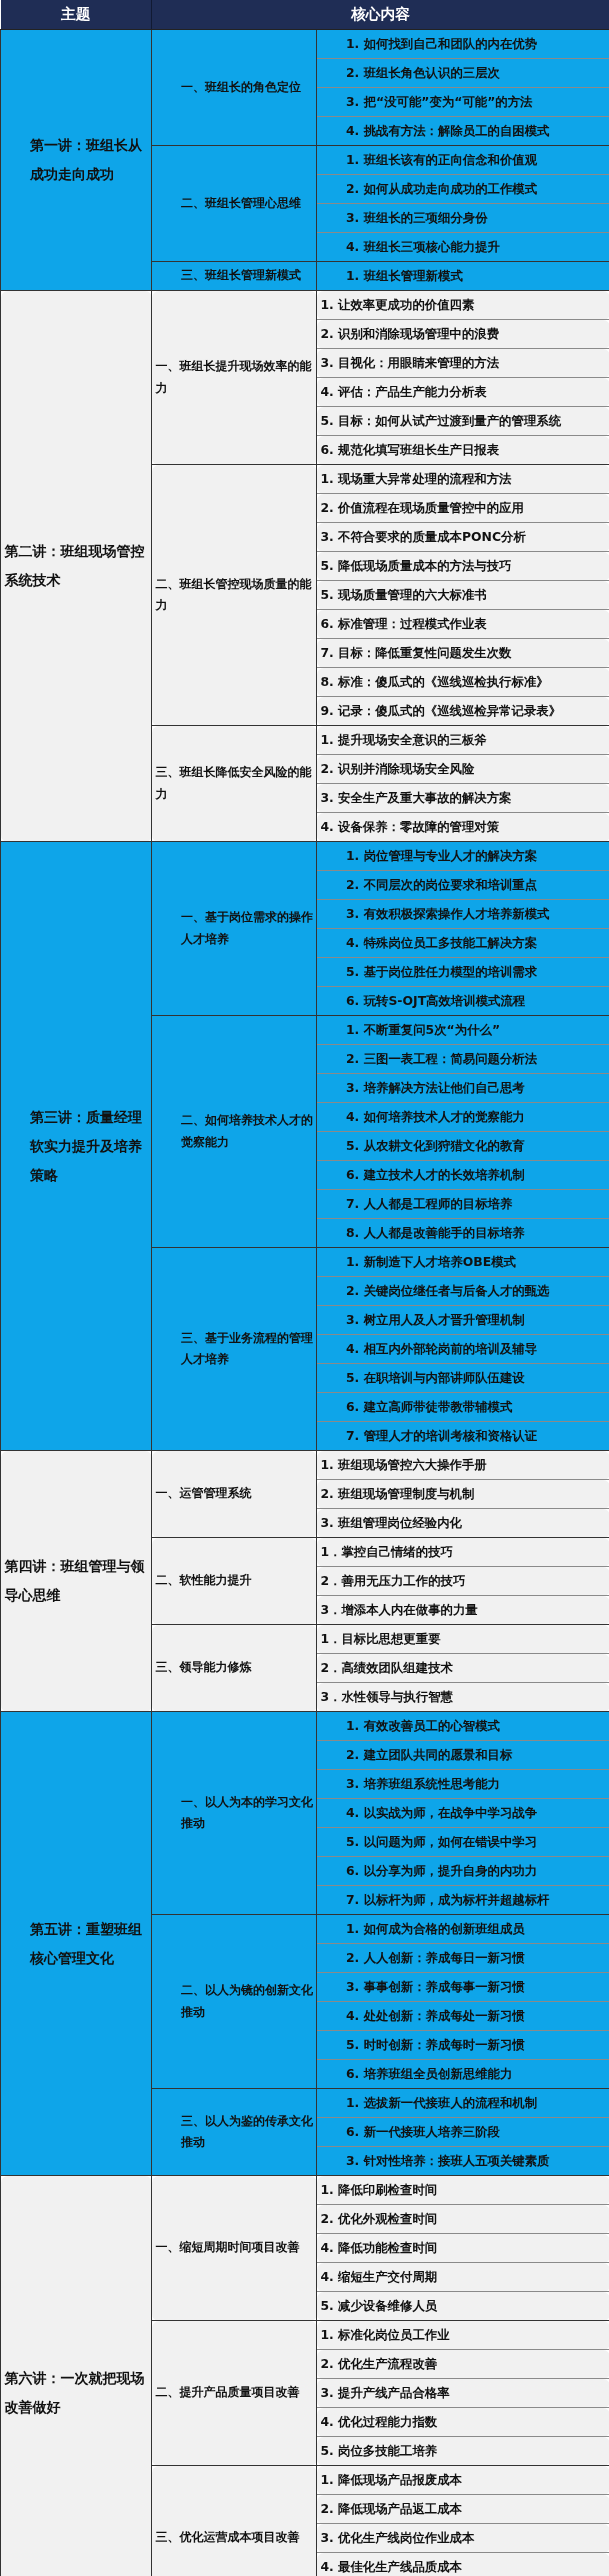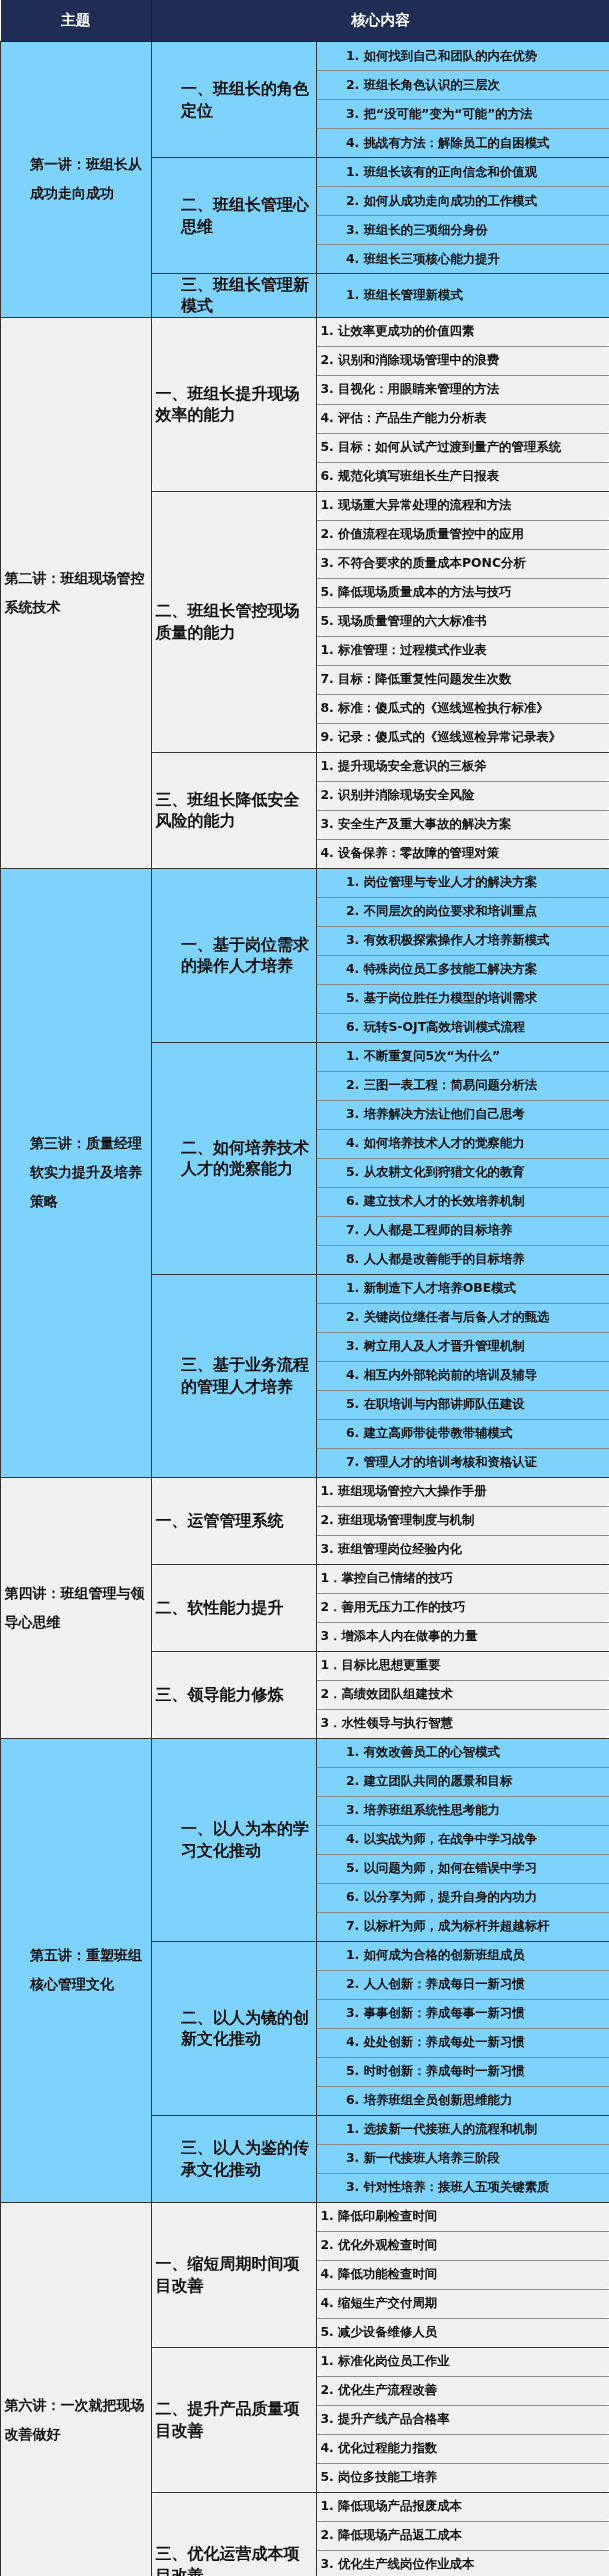--- a/index.html
+++ b/index.html
@@ -8,21 +8,21 @@
     width: 609px;
     border-collapse: collapse;
     table-layout: fixed;
   }
   col.c1 { width: 151px; }
   col.c2 { width: 165px; }
   col.c3 { width: 293px; }
   thead th {
     background: #1f2d55;
     color: #ffffff;
-    height: 41px;
+    height: 29px;
     font-size: 14.7px;
     font-weight: bold;
     text-align: center;
     border-right: 1.1px solid #111a33;
     border-bottom: 1.1px solid #222;
     padding: 0;
   }
   thead th:last-child { border-right: 1.1px solid #111a33; }
   td {
     padding: 0 2.3px 0 3.4px;
@@ -31,35 +31,35 @@
     vertical-align: middle;
   }
   td.topic {
     font-size: 14px;
     line-height: 29px;
     border-left: 1.1px solid #333;
     border-right: 1.1px solid #333;
     border-bottom: 1.1px solid #333;
   }
   td.module {
-    font-size: 16px;
+    font-size: 12px;
     line-height: 21.4px;
     border-right: 1.1px solid #333;
     border-bottom: 1.1px solid #333;
   }
   td.item {
     height: 28px;
     font-size: 12.4px;
     border-right: 1.1px solid #333;
     border-bottom: 0.6px solid #8a8a8a;
     white-space: nowrap;
     overflow: hidden;
   }
   tr.mod-last td.item { border-bottom: 1.1px solid #333; }
-  tbody.white td { background: #7dd3fc; padding-left: 29px; }
+  tbody.white td { background: #0ea5e9; padding-left: 29px; }
   tbody.gray td { background: #f1f1f1; border-radius: 7px; }
 </style>
 </head>
 <body>
 
 <table class="course">
   <colgroup>
       <col class="c1">
       <col class="c2">
       <col class="c3">
@@ -134,21 +134,21 @@
       <tr>
         <td class="item">3. 不符合要求的质量成本PONC分析</td>
       </tr>
       <tr>
         <td class="item">5. 降低现场质量成本的方法与技巧</td>
       </tr>
       <tr>
         <td class="item">5. 现场质量管理的六大标准书</td>
       </tr>
       <tr>
-        <td class="item">1. 标准管理：过程模式作业表</td>
+        <td class="item">6. 标准管理：过程模式作业表</td>
       </tr>
       <tr>
         <td class="item">7. 目标：降低重复性问题发生次数</td>
       </tr>
       <tr>
         <td class="item">8. 标准：傻瓜式的《巡线巡检执行标准》</td>
       </tr>
       <tr class="mod-last">
         <td class="item">9. 记录：傻瓜式的《巡线巡检异常记录表》</td>
       </tr>
@@ -309,21 +309,21 @@
         <td class="item">5. 时时创新：养成每时一新习惯</td>
       </tr>
       <tr class="mod-last">
         <td class="item">6. 培养班组全员创新思维能力</td>
       </tr>
       <tr>
         <td class="module" rowspan="3">三、以人为鉴的传承文化推动</td>
         <td class="item">1. 选拔新一代接班人的流程和机制</td>
       </tr>
       <tr>
-        <td class="item">3. 新一代接班人培养三阶段</td>
+        <td class="item">6. 新一代接班人培养三阶段</td>
       </tr>
       <tr class="mod-last">
         <td class="item">3. 针对性培养：接班人五项关键素质</td>
       </tr>
     </tbody>
     <tbody class="gray">
       <tr>
         <td class="topic" rowspan="15">第六讲：一次就把现场改善做好</td>
         <td class="module" rowspan="5">一、缩短周期时间项目改善</td>
         <td class="item">1. 降低印刷检查时间</td>

